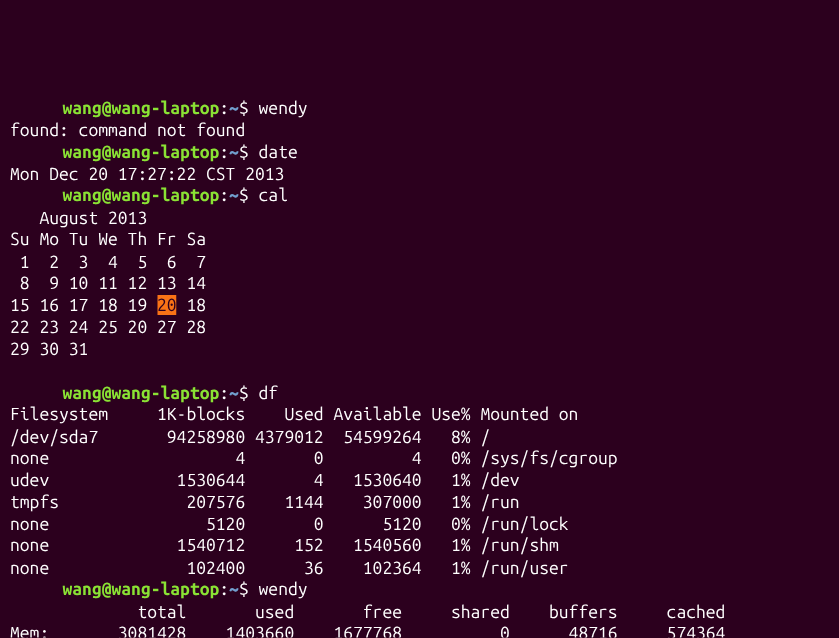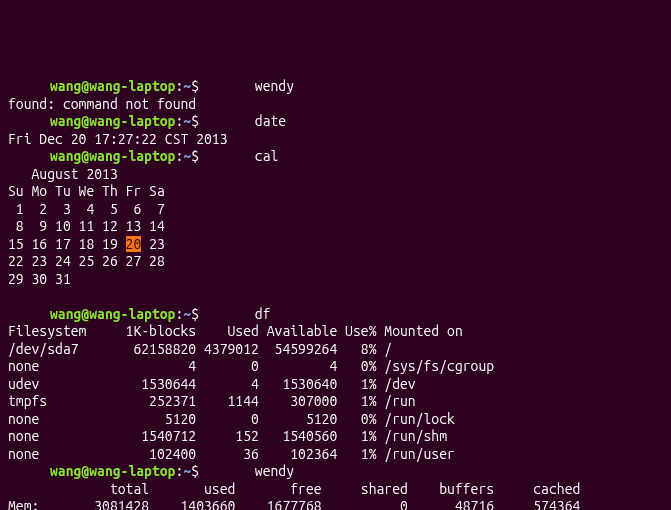--- a/index.html
+++ b/index.html
@@ -10,47 +10,47 @@
     font-family: "Ubuntu Mono", "DejaVu Sans Mono", monospace;
     font-size: 14px;
     line-height: 1.25;
     width: 671px;
     height: 510px;
     box-sizing: border-box;
     white-space: pre;
   }
   .prompt-user { color: #8ae234; font-weight: bold; padding-left: 42px; }
   .prompt-path { color: #729fcf; font-weight: bold; }
-  .cmd-text   { color: #ffffff; margin-left: 48px; }
+  .cmd-text   { color: #ffffff; }
   .today      { background: #f97316; color: #2c001e; }
 </style>
 </head>
 <body>
 
 
 
 <span><span class="prompt-user">wang@wang-laptop</span><span>:</span><span class="prompt-path">~</span><span>$</span> <span class="cmd-text">wendy</span></span>
 <span>found: command not found</span>
 <span><span class="prompt-user">wang@wang-laptop</span><span>:</span><span class="prompt-path">~</span><span>$</span> <span class="cmd-text">date</span></span>
-<span>Fri Dec 20 17:27:22 CST 2013</span>
+<span>Mon Dec 20 17:27:22 CST 2013</span>
 <span><span class="prompt-user">wang@wang-laptop</span><span>:</span><span class="prompt-path">~</span><span>$</span> <span class="cmd-text">cal</span></span>
 <span>   August 2013</span>
 <span>Su Mo Tu We Th Fr Sa</span>
 <span> 1  2  3  4  5  6  7</span>
 <span> 8  9 10 11 12 13 14</span>
-<span><span>15 16 17 18 19 </span><span class="today">20</span><span> 23</span></span>
-<span>22 23 24 25 26 27 28</span>
+<span><span>15 16 17 18 19 </span><span class="today">20</span><span> 18</span></span>
+<span>22 23 24 25 20 27 28</span>
 <span>29 30 31</span>
 
 <span><span class="prompt-user">wang@wang-laptop</span><span>:</span><span class="prompt-path">~</span><span>$</span> <span class="cmd-text">df</span></span>
 <span>Filesystem     1K-blocks    Used Available Use% Mounted on</span>
-<span>/dev/sda7       62158820 4379012  54599264   8% /</span>
+<span>/dev/sda7       94258980 4379012  54599264   8% /</span>
 <span>none                   4       0         4   0% /sys/fs/cgroup</span>
 <span>udev             1530644       4   1530640   1% /dev</span>
-<span>tmpfs             252371    1144    307000   1% /run</span>
+<span>tmpfs             207576    1144    307000   1% /run</span>
 <span>none                5120       0      5120   0% /run/lock</span>
 <span>none             1540712     152   1540560   1% /run/shm</span>
 <span>none              102400      36    102364   1% /run/user</span>
 <span><span class="prompt-user">wang@wang-laptop</span><span>:</span><span class="prompt-path">~</span><span>$</span> <span class="cmd-text">wendy</span></span>
 <span>             total       used       free     shared    buffers     cached</span>
 <span>Mem:       3081428    1403660    1677768          0      48716     574364</span>
 
 
 
 

